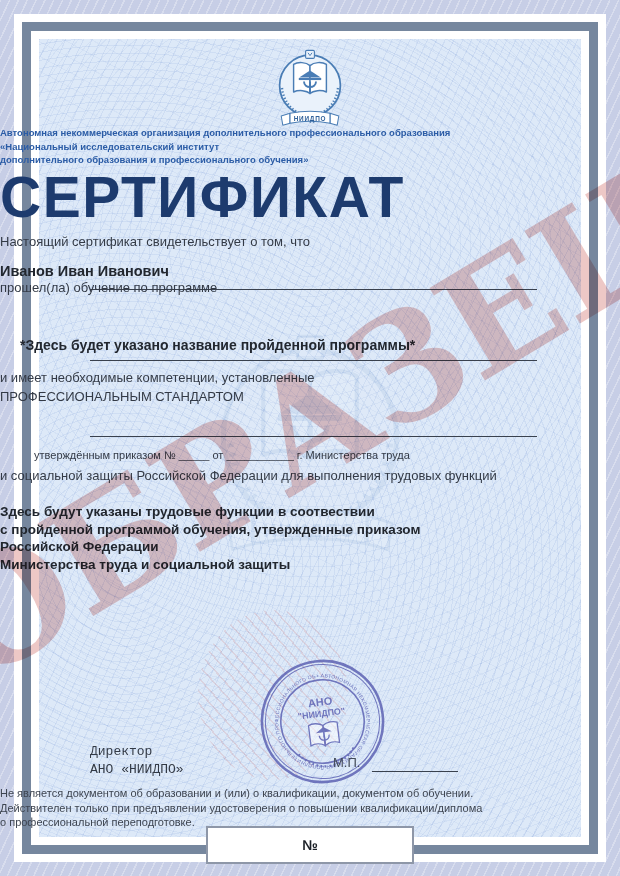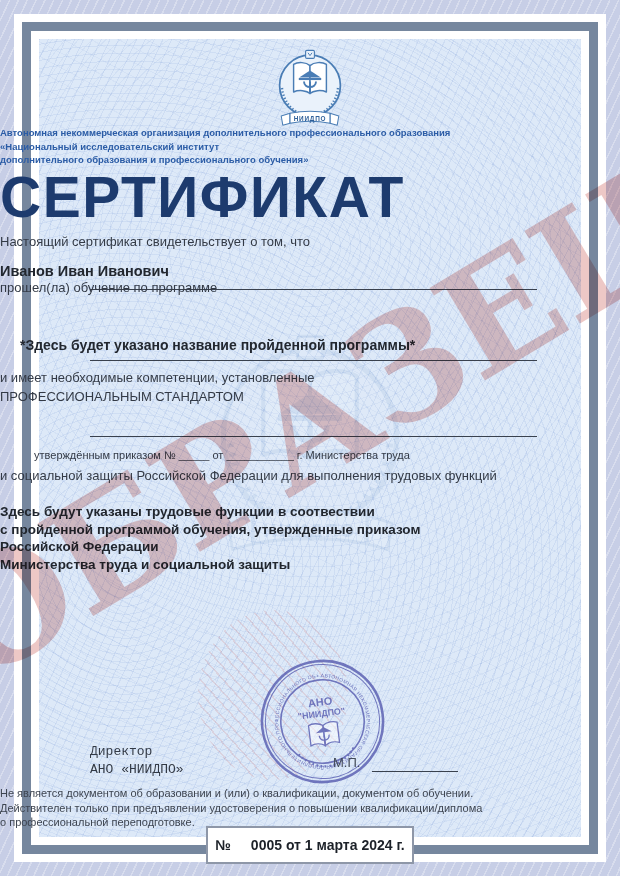--- a/index.html
+++ b/index.html
@@ -164,18 +164,17 @@
     <div class="mp">М.П.</div>
     <div class="sig-line"></div>
 
     <div class="ctr disclaimer">
       <div>Не является документом об образовании и (или) о квалификации, документом об обучении.</div>
       <div>Действителен только при предъявлении удостоверения о повышении квалификации/диплома</div>
       <div>о профессиональной переподготовке.</div>
     </div>
     <div class="number-box">
       <span>№</span>
-      <span>0005 от 1 марта 2024 г.</span>
     </div>
   </div>
 
   <div class="watermark">ОБРАЗЕЦ</div>
 </div>
 
 </body></html>

